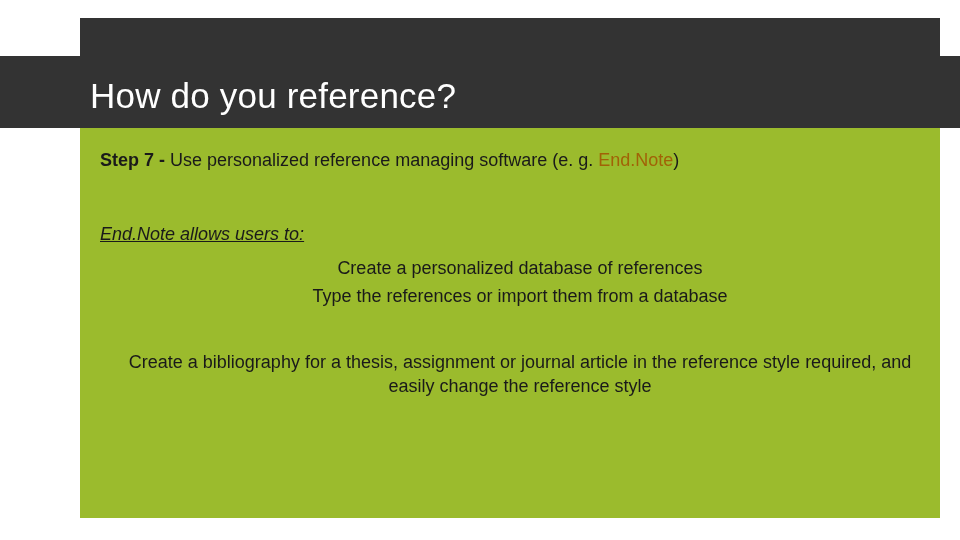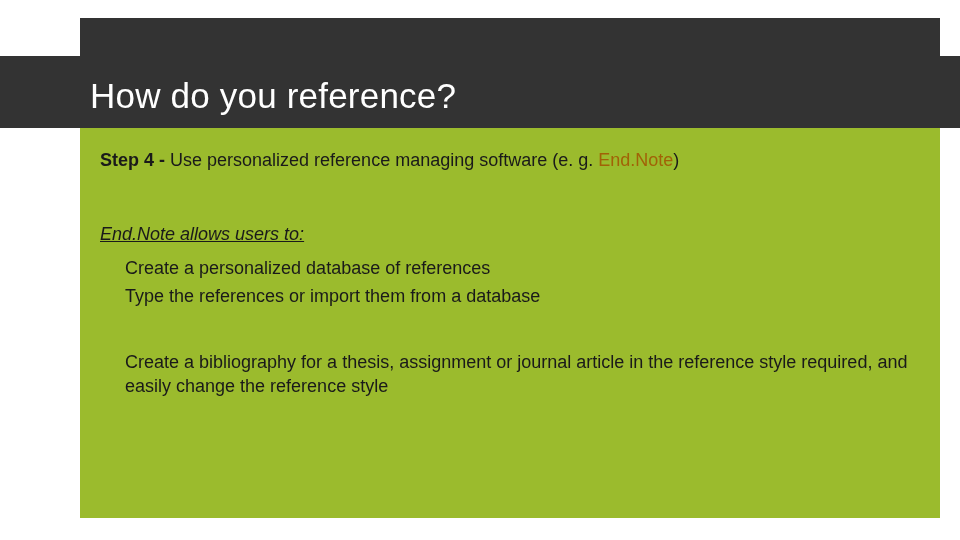--- a/index.html
+++ b/index.html
@@ -1,18 +1,19 @@
 <!DOCTYPE html>
 <html><head>
   <meta charset="utf-8">
   <style>
     * {
       margin: 0;
       padding: 0;
       box-sizing: border-box;
+      text-align: center;
     }
     body {
       width: 960px;
       height: 540px;
       background: #ffffff;
       font-family: Arial, Helvetica, sans-serif;
       overflow: hidden;
       position: relative;
     }
     .header-bar {
@@ -92,20 +93,20 @@
 <body>
 
 <div class="header-accent"></div>
 <div class="header-bar"></div>
 
 <h1 class="slide-title">How do you reference?</h1>
 
 <div class="content-box"></div>
 
 <div class="step-line">
-  <span class="bold">Step 4 - </span><span>Use personalized reference managing software (e. g. </span><span class="link">End.Note</span><span>)</span>
+  <span class="bold">Step 7 - </span><span>Use personalized reference managing software (e. g. </span><span class="link">End.Note</span><span>)</span>
 </div>
 
 <div class="subtitle">End.Note allows users to:</div>
 
 <div class="bullet bullet-1">Create a personalized database of references</div>
 <div class="bullet bullet-2">Type the references or import them from a database</div>
 <div class="bullet bullet-3">Create a bibliography for a thesis, assignment or journal article in the reference style required, and easily change the reference style</div>
 
 </body></html>

